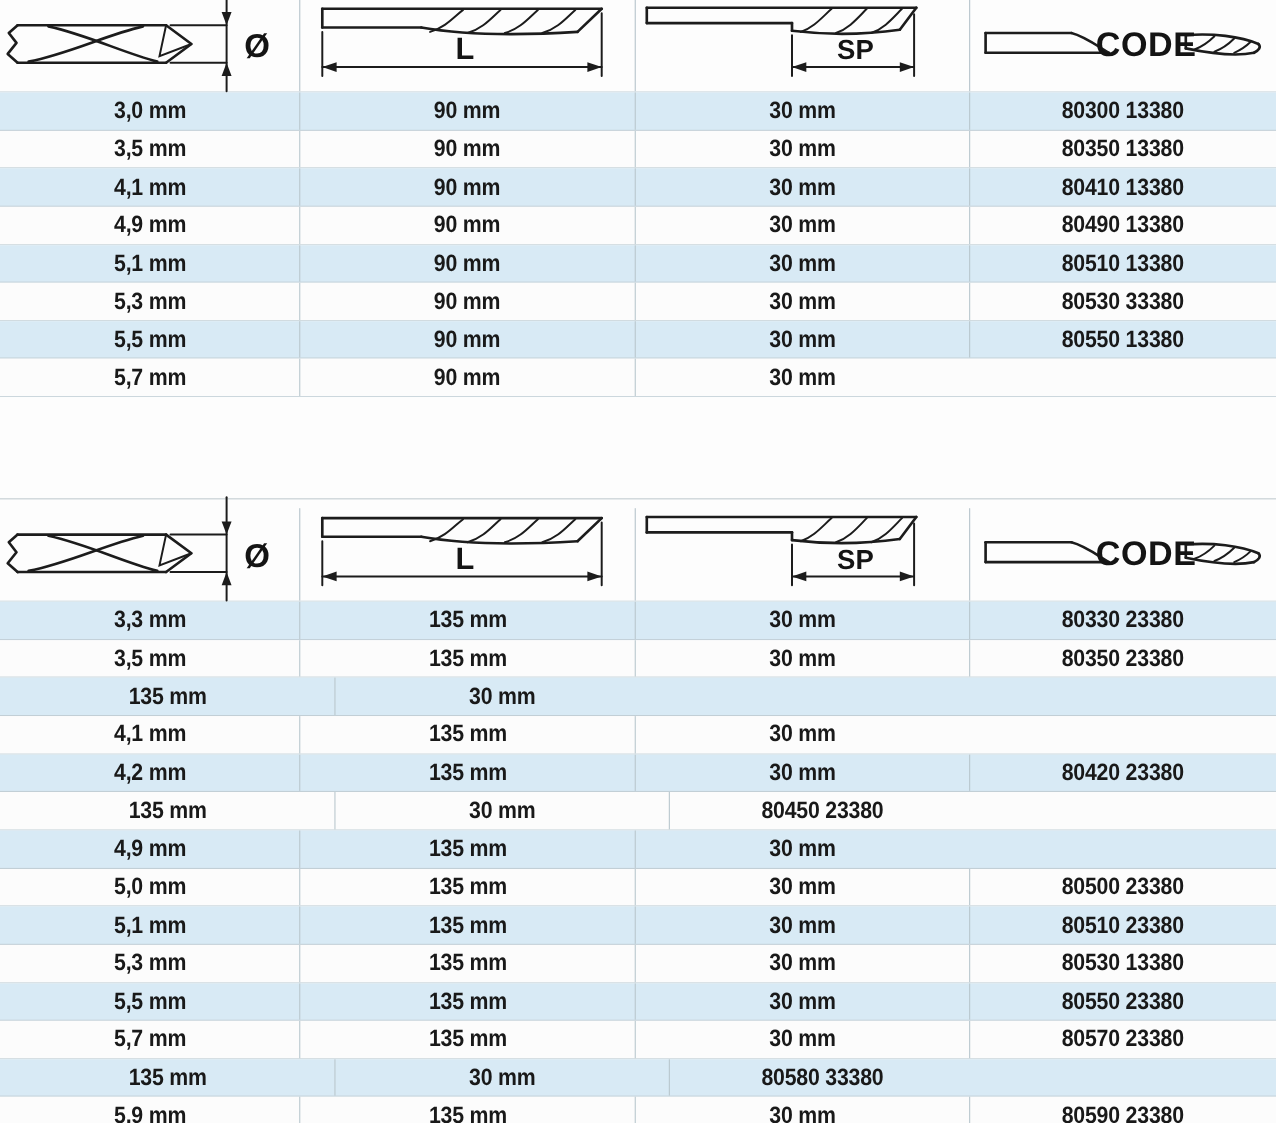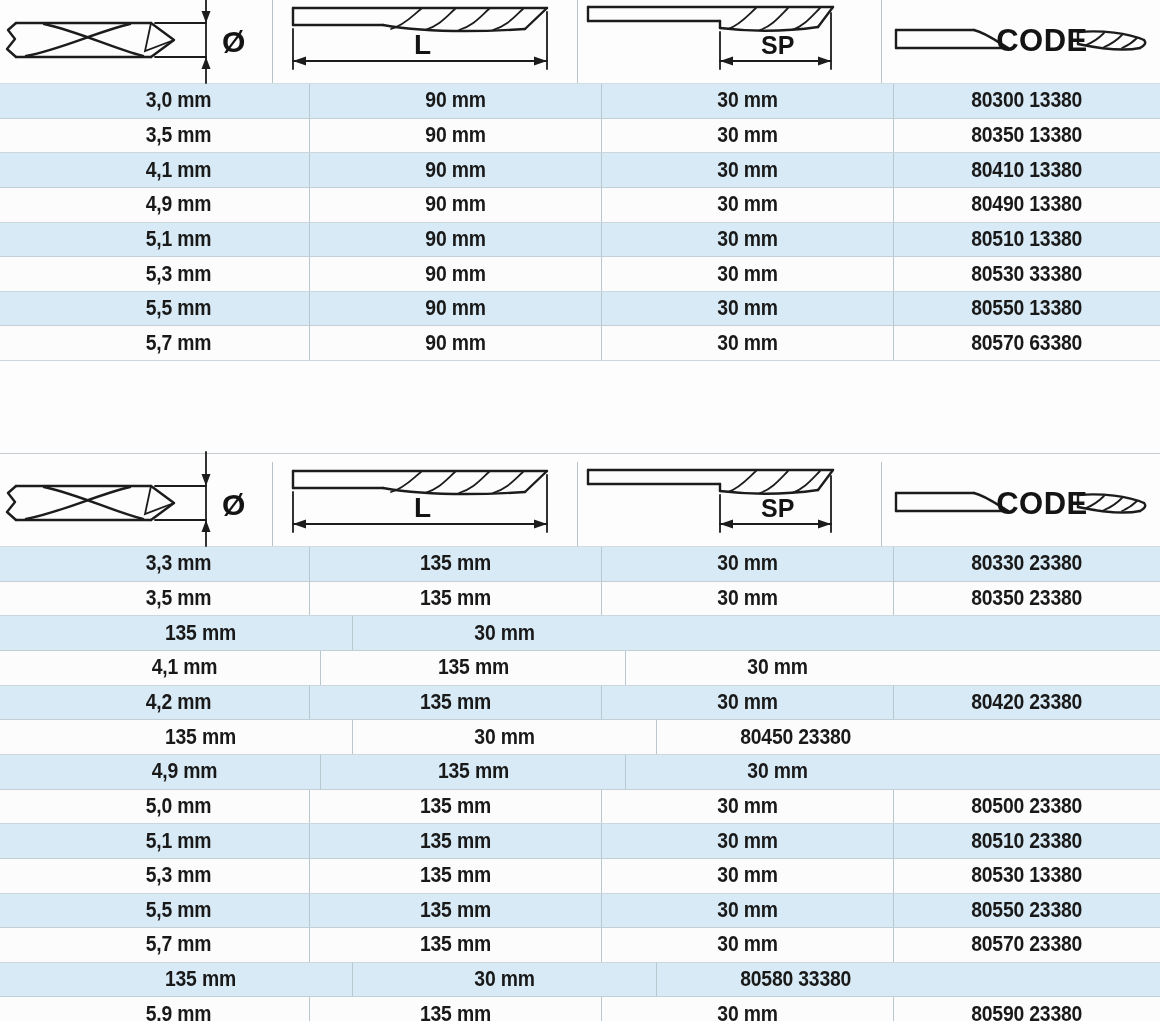--- a/index.html
+++ b/index.html
@@ -34,21 +34,20 @@
   .c2 { width: 305px; }
   .c3 { width: 304px; }
   .c4 { width: 278px; text-align: right; }
 
   .tbody { width: 100%; }
   .tr {
     display: flex;
     height: 34.65px;
     border-bottom: 1px solid #ccd7dd;
     background: #fcfcfc;
-    padding-left: 48px;
   }
   .tr:nth-child(odd) { background: #d8eaf5; border-bottom-color: #c2cfd6; }
 
   .td {
     display: flex; align-items: center; justify-content: center;
     border-right: 1px solid #b9c7ce;
     font-weight: bold;
     font-size: 21.5px;
     color: #191919;
   }
@@ -246,23 +245,20 @@
   <div class="tr">
     <div class="td c1">
             <span class="cell-text">5,7 mm</span>
           </div>
     <div class="td c2">
             <span class="cell-text">90 mm</span>
           </div>
     <div class="td c3">
             <span class="cell-text">30 mm</span>
           </div>
-    <div class="td c4">
-            <span class="cell-text">80570 63380</span>
-          </div>
   </div>
 </div>
   </section>
 
   <div class="table-gap"></div>
 
   <section class="drill-table t2">
     <div class="thead">
   <div class="th c1">
     <svg width="273" height="84" viewBox="0 0 273 84">

